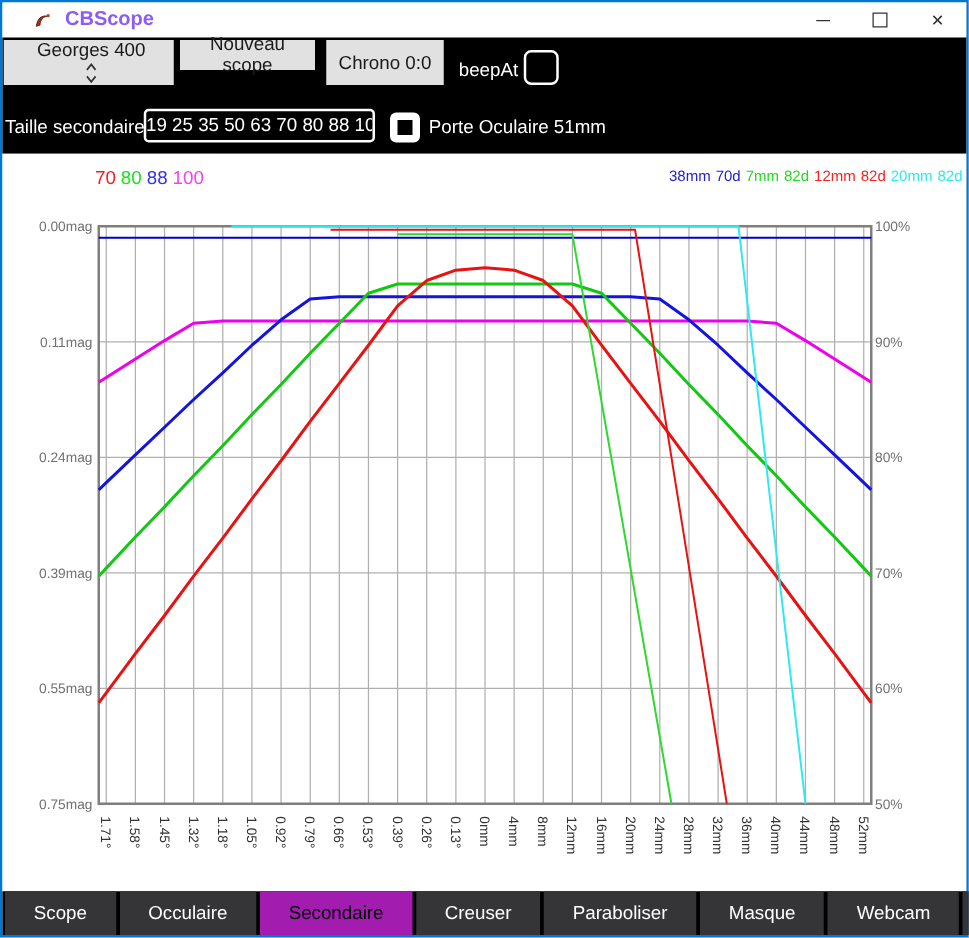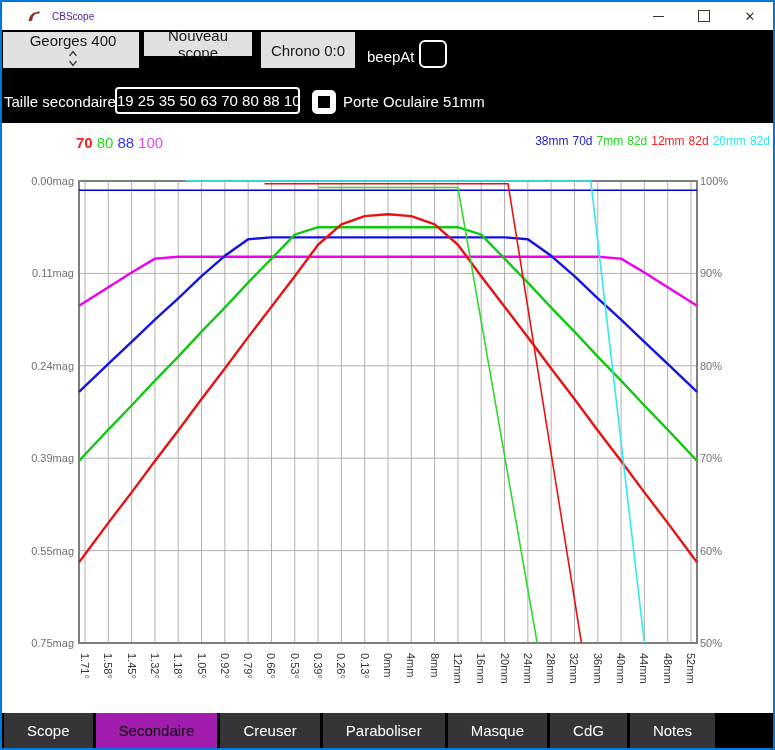--- a/index.html
+++ b/index.html
@@ -3,21 +3,21 @@
 <meta charset="utf-8">
 <style>
   html,body{margin:0;padding:0;background:#888;}
   body{width:775px;height:750px;overflow:hidden;font-family:"Liberation Sans",sans-serif;}
   .window{position:relative;width:775px;height:750px;box-sizing:border-box;
           border:2px solid #0078d7;background:#fff;}
   
   .titlebar{position:absolute;left:0;top:0;width:771px;height:28px;background:#ffffff;
             display:flex;align-items:center;}
   .app-icon{width:16px;height:16px;margin-left:24px;margin-right:10px;}
-  .title-text{font-size:10px;color:#4c1d95;}
+  .title-text{font-size:16px;color:#8b5cf6;font-weight:bold;}
   .win-controls{position:absolute;right:0;top:0;height:28px;display:flex;}
   .win-btn{width:46px;height:28px;display:flex;align-items:center;justify-content:center;cursor:default;}
   .glyph-min{width:11px;height:0;border-top:1px solid #333;}
   .glyph-max{width:10px;height:10px;border:1px solid #333;}
   .glyph-close{font-size:13px;color:#333;line-height:1;}
   
   .toolbar{position:absolute;left:0;top:28px;width:771px;height:93px;background:#000;}
   .tb-btn{position:absolute;background:#e1e1e1;color:#1a1a1a;font-size:15px;
           display:flex;align-items:center;justify-content:center;border:none;}
   .combo{left:1px;top:2px;width:136px;height:36px;justify-content:space-between;
@@ -167,27 +167,29 @@
         <text x="685" y="530" transform="rotate(90 685 530)" text-anchor="start" font-size="11" fill="#333333" font-family="&quot;Liberation Sans&quot;,sans-serif">52mm</text>
         <polyline points="77,182.84978217821774 83,179.04399999999993 106.3076923076923,164.26 129.6153846153846,149.47600000000006 152.9230769230769,135.61600000000004 176.23076923076923,133.76800000000003 199.53846153846155,133.76800000000003 222.84615384615384,133.76800000000003 246.15384615384613,133.76800000000003 269.46153846153845,133.76800000000003 292.7692307692308,133.76800000000003 316.0769230769231,133.76800000000003 339.38461538461536,133.76800000000003 362.6923076923077,133.76800000000003 386,133.76800000000003 409.30769230769226,133.76800000000003 432.6153846153846,133.76800000000003 455.9230769230769,133.76800000000003 479.2307692307692,133.76800000000003 502.53846153846155,133.76800000000003 525.8461538461538,133.76800000000003 549.1538461538462,133.76800000000003 572.4615384615385,133.76800000000003 595.7692307692307,133.76800000000003 619.0769230769231,135.61600000000004 642.3846153846154,149.47600000000006 665.6923076923076,164.26 689,179.04399999999993 695,182.84978217821774" fill="none" stroke="#ee00ee" stroke-width="2.4" stroke-linejoin="round"></polyline>
         <polyline points="77,268.8366732673268 83,263.12800000000004 106.3076923076923,240.95199999999997 129.6153846153846,218.77600000000007 152.9230769230769,196.6 176.23076923076923,175.348 199.53846153846155,153.17199999999997 222.84615384615384,132.84399999999994 246.15384615384613,116.21199999999996 269.46153846153845,114.36399999999995 292.7692307692308,114.36399999999995 316.0769230769231,114.36399999999995 339.38461538461536,114.36399999999995 362.6923076923077,114.36399999999995 386,114.36399999999995 409.30769230769226,114.36399999999995 432.6153846153846,114.36399999999995 455.9230769230769,114.36399999999995 479.2307692307692,114.36399999999995 502.53846153846155,114.36399999999995 525.8461538461538,116.21199999999996 549.1538461538462,132.84399999999994 572.4615384615385,153.17199999999997 595.7692307692307,175.348 619.0769230769231,196.6 642.3846153846154,218.77600000000007 665.6923076923076,240.95199999999997 689,263.12800000000004 695,268.8366732673268" fill="none" stroke="#1414e0" stroke-width="2.4" stroke-linejoin="round"></polyline>
         <polyline points="77,337.9262574257425 83,331.50399999999996 106.3076923076923,306.55600000000004 129.6153846153846,282.532 152.9230769230769,257.58399999999995 176.23076923076923,233.56 199.53846153846155,208.61199999999997 222.84615384615384,184.58800000000002 246.15384615384613,159.64 269.46153846153845,135.61600000000004 292.7692307692308,111.59199999999997 316.0769230769231,104.2 339.38461538461536,104.2 362.6923076923077,104.2 386,104.2 409.30769230769226,104.2 432.6153846153846,104.2 455.9230769230769,104.2 479.2307692307692,111.59199999999997 502.53846153846155,135.61600000000004 525.8461538461538,159.64 549.1538461538462,184.58800000000002 572.4615384615385,208.61199999999997 595.7692307692307,233.56 619.0769230769231,257.58399999999995 642.3846153846154,282.532 665.6923076923076,306.55600000000004 689,331.50399999999996 695,337.9262574257425" fill="none" stroke="#12c812" stroke-width="2.4" stroke-linejoin="round"></polyline>
         <polyline points="77,439.3832871287129 83,431.296 106.3076923076923,399.88 129.6153846153846,369.38800000000003 152.9230769230769,337.972 176.23076923076923,307.48 199.53846153846155,276.06399999999996 222.84615384615384,245.57199999999997 246.15384615384613,214.15600000000006 269.46153846153845,183.66399999999993 292.7692307692308,153.17199999999997 316.0769230769231,121.75600000000006 339.38461538461536,101.42800000000003 362.6923076923077,93.11199999999997 386,91.26399999999995 409.30769230769226,93.11199999999997 432.6153846153846,101.42800000000003 455.9230769230769,121.75600000000006 479.2307692307692,153.17199999999997 502.53846153846155,183.66399999999993 525.8461538461538,214.15600000000006 549.1538461538462,245.57199999999997 572.4615384615385,276.06399999999996 595.7692307692307,307.48 619.0769230769231,337.972 642.3846153846154,369.38800000000003 665.6923076923076,399.88 689,431.296 695,439.3832871287129" fill="none" stroke="#e81212" stroke-width="2.4" stroke-linejoin="round"></polyline>
         <polyline points="76.94,67.24 695.0600000000001,67.24" fill="none" stroke="#0000cd" stroke-width="1.6"></polyline>
         <polyline points="183.22307692307692,58 588.776923076923,58 642.3846153846154,520" fill="none" stroke="#30e8f0" stroke-width="1.6"></polyline>
         <polyline points="262.46923076923076,60.77199999999998 506.03461538461534,60.77199999999998 579.4538461538461,520" fill="none" stroke="#e81212" stroke-width="1.6"></polyline>
         <polyline points="316.0769230769231,64.46800000000003 455.9230769230769,64.46800000000003 535.1692307692307,520" fill="none" stroke="#30d830" stroke-width="1.6"></polyline>
       </svg>
-    <div class="legend-left" id="legend-left"><span style="color: rgb(242, 34, 34); font-weight: bold;">70</span><span style="color: rgb(34, 224, 34);">80</span><span style="color: rgb(51, 51, 240); text-align: center;">88</span><span style="color: rgb(240, 68, 240);">100</span></div>
+    <div class="legend-left" id="legend-left"><span style="color: rgb(242, 34, 34);">70</span><span style="color: rgb(34, 224, 34);">80</span><span style="color: rgb(51, 51, 240); text-align: center;">88</span><span style="color: rgb(240, 68, 240);">100</span></div>
     <div class="legend-right" id="legend-right"><span style="color: rgb(34, 34, 204);">38mm</span><span style="color: rgb(34, 34, 204);">70d</span><span style="color: rgb(34, 216, 34);">7mm</span><span style="color: rgb(34, 216, 34);">82d</span><span style="color: rgb(242, 34, 34);">12mm</span><span style="color: rgb(242, 34, 34);">82d</span><span style="color: rgb(48, 232, 240);">20mm</span><span style="color: rgb(48, 232, 240);">82d</span></div>
   </div>
 
   <div class="tabbar" id="tabbar">
       <div class="tab">Scope</div>
+      <div class="tab">Occulaire</div>
       <div class="tab active">Secondaire</div>
       <div class="tab">Creuser</div>
       <div class="tab">Paraboliser</div>
       <div class="tab">Masque</div>
+      <div class="tab">Webcam</div>
       <div class="tab">CdG</div>
       <div class="tab">Notes</div>
     </div>
 
 </div>
 
 </body></html>

